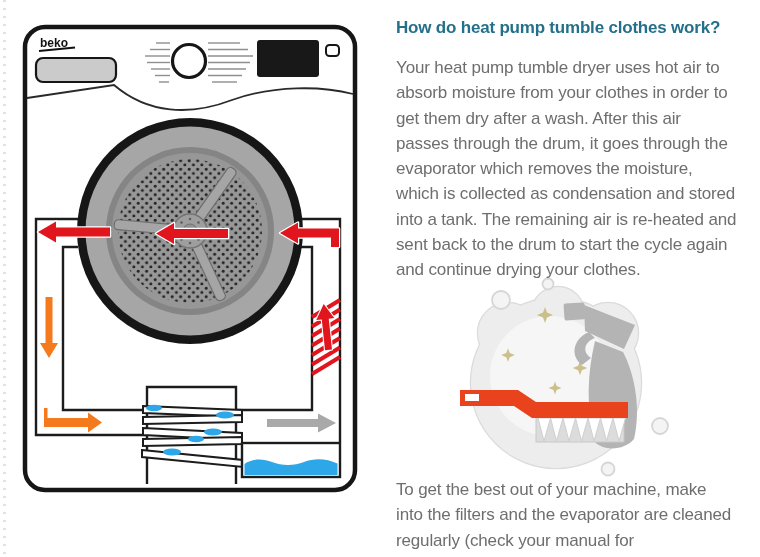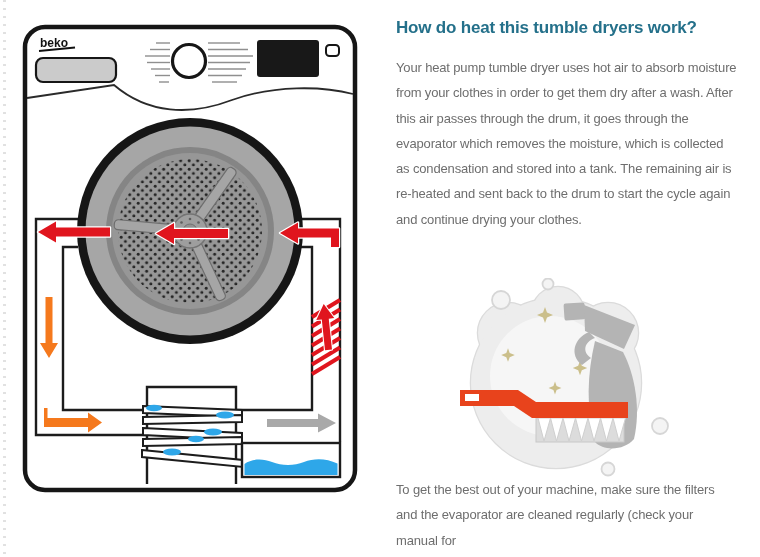--- a/index.html
+++ b/index.html
@@ -14,21 +14,21 @@
   }
   .diagram{position:absolute;left:0;top:14px;width:380px;height:557px;margin:0;}
   .article{position:absolute;left:396px;top:14px;width:348px;height:543px;}
   .article h1{
     position:absolute;top:3px;left:0;margin:0;width:348px;
     font-size:17px;line-height:1.25;font-weight:bold;
     color:var(--heading-teal,#24708a);letter-spacing:-0.2px;
   }
   .article p{
     margin:0;position:absolute;left:0;width:341px;
-    font-size:13px;line-height:25.3px;letter-spacing:-0.15px;
+    font-size:17px;line-height:25.3px;letter-spacing:-0.15px;
     color:var(--body-gray,#6e6e6e);
   }
   .article .p1{top:41px;}
   .article .p2{top:463px;}
   .illustration{position:absolute;left:42px;top:264px;width:252px;height:200px;}
   svg{display:block;}
 </style>
 </head>
 <body>
 
@@ -156,21 +156,21 @@
       <g style="fill:var(--arrow-orange,#f5791d)">
         <path d="M 45.5 283 H 52.5 V 329 H 58 L 49 344 L 40 329 H 45.5 Z"></path>
         <path d="M 44 394 L 47.5 394 L 47.5 404 L 88 404 L 88 398.5 L 102 408.5 L 88 418.5 L 88 413 L 44 413 Z"></path>
       </g>
 
       <path d="M 267 405 H 318 V 399.5 L 336 409 L 318 418.5 V 413 H 267 Z" style="fill:var(--arrow-gray,#a9a9a9)"></path>
     </svg>
   </figure>
 
   <section class="article">
-    <h1>How do heat this tumble dryers work?</h1>
+    <h1>How do heat pump tumble clothes work?</h1>
     <p class="p1">Your heat pump tumble dryer uses hot air to absorb moisture from your clothes in order to get them dry after a wash. After this air passes through the drum, it goes through the evaporator which removes the moisture, which is collected as condensation and stored into a tank. The remaining air is re-heated and sent back to the drum to start the cycle again and continue drying your clothes.</p>
 
     <div class="illustration">
       <svg width="252" height="200" viewBox="0 0 252 200" xmlns="http://www.w3.org/2000/svg">
 
         <g>
           <g fill="#ededed" stroke="#dbdbdb" stroke-width="2.5">
             <circle cx="70" cy="55" r="30"></circle>
               <circle cx="120" cy="35" r="26"></circle>
             <circle cx="170" cy="55" r="30"></circle>
@@ -216,15 +216,15 @@
             <polygon points="150,140 156,163 162.5,140"></polygon>
             <polygon points="162.5,140 168.5,163 175,140"></polygon>
             <polygon points="175,140 181,163 187.5,140"></polygon>
           </g>
           <path d="M 22 112 H 80 L 98 124 H 190 V 140 H 94 L 76 128 H 22 Z" style="fill:var(--brush-orange,#e8431c)"></path>
           <rect x="27" y="116" width="14" height="7" fill="#fff"></rect>
         </g>
       </svg>
     </div>
 
-    <p class="p2">To get the best out of your machine, make sure the filters and the evaporator are cleaned regularly (check your manual for</p>
+    <p class="p2">To get the best out of your machine, make into the filters and the evaporator are cleaned regularly (check your manual for</p>
   </section>
 </div>
 
 </body></html>

